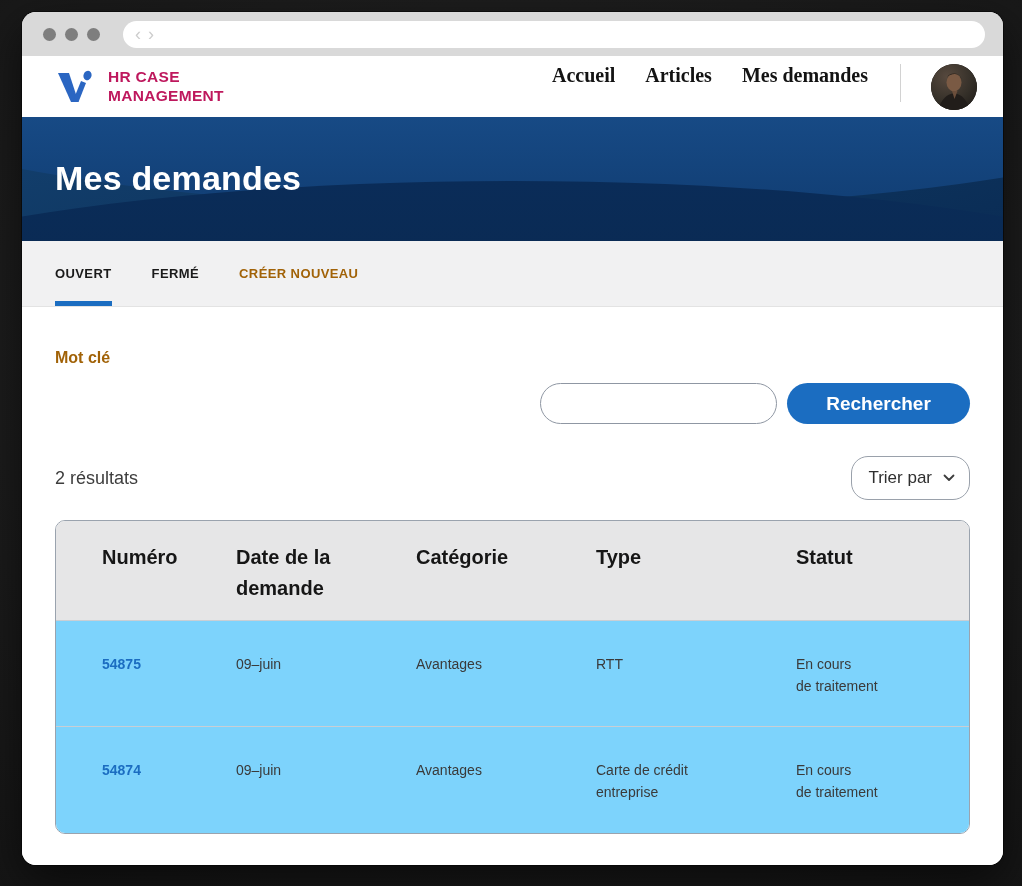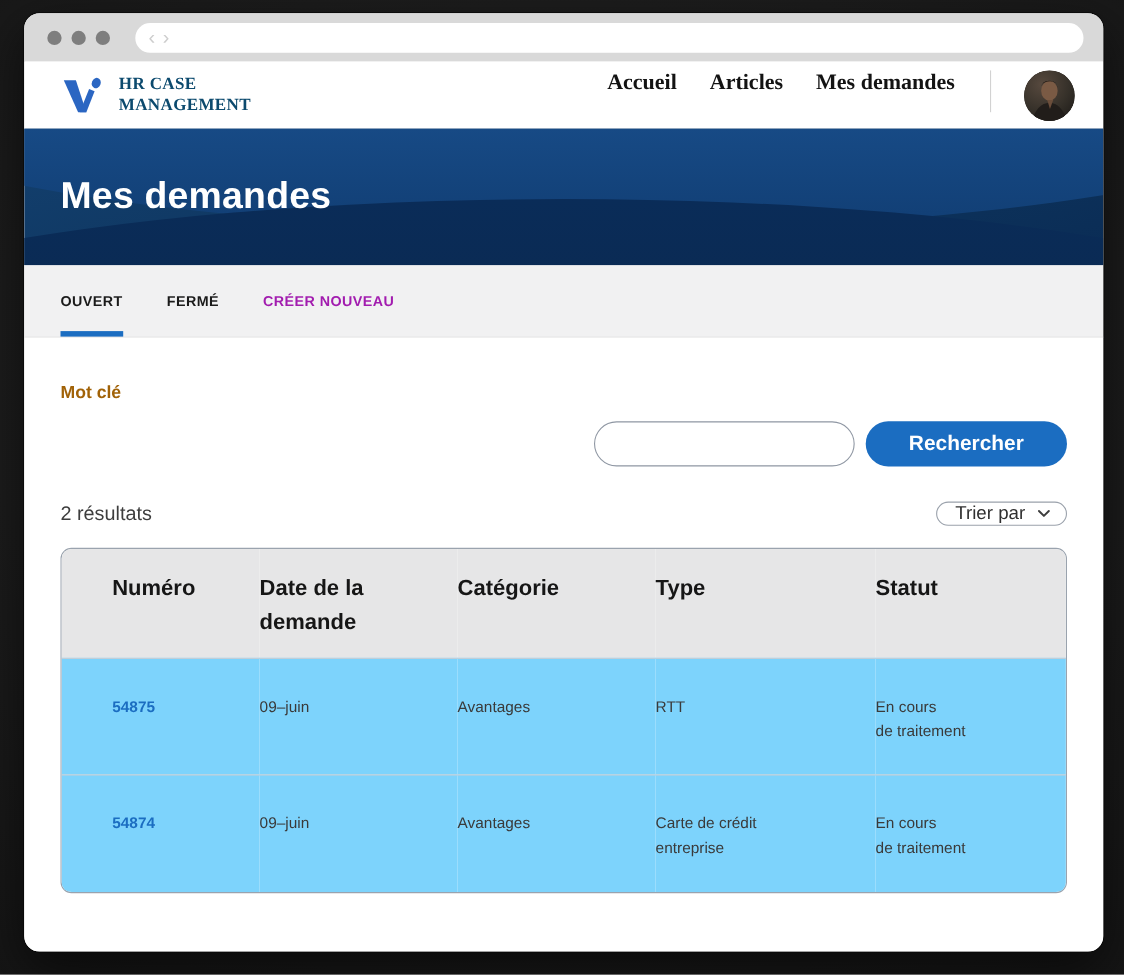--- a/index.html
+++ b/index.html
@@ -32,21 +32,21 @@
   }
   .urlbar .nav-arrow { font-size:18px; color:#cdcdcd; }
 
   
   .site-header {
     height:61px; flex:0 0 61px; background:#fff;
     display:flex; align-items:center; padding:0 26px 0 33px;
   }
   .logo { display:flex; align-items:center; gap:13px; }
   .logo-text {
-    font-size:15.5px; font-weight:700; color:#0c4a6e; letter-spacing:.3px; line-height:1.22;font-family:Liberation Serif, serif;
+    font-size:15.5px; font-weight:700; color:#be185d; letter-spacing:.3px; line-height:1.22;
   }
   .main-nav { margin-left:auto; display:flex; align-items:flex-start; gap:30px;font-family:Liberation Serif, serif; }
   .nav-item { font-size:20px; font-weight:700; color:#131313; cursor:pointer; }
   .nav-divider { width:1px; height:38px; background:#d2d2d2; margin:0 0 0 2px; }
   .avatar {
     width:46px; height:46px; border-radius:50%; overflow:hidden; cursor:pointer;
     background: radial-gradient(circle at 35% 28%, #55493f 0%, #34302c 55%, #1f1c1a 100%);
   }
 
   
@@ -74,21 +74,21 @@
     height:66px; flex:0 0 66px; background:#f1f1f2;
     display:flex; align-items:stretch; gap:40px; padding:0 0 0 33px;
     border-bottom:1px solid #e3e3e3;
   }
   .tab {
     display:flex; align-items:center; font-size:13px; font-weight:700;
     letter-spacing:.4px; color:#1a1a1a; cursor:pointer;
     border-bottom:5px solid transparent; padding-top:5px;
   }
   .tab.active { border-bottom-color:#1b6dc1; }
-  .tab.accent { color:#a21caf; }
+  .tab.accent { color:#a16207; }
 
   
   .content { flex:1; background:#fff; padding:42px 33px 0 33px; }
 
   .keyword-label { font-size:16px; font-weight:700; color:#a16207; margin-bottom:16px; }
 
   .search-row { display:flex; align-items:center; gap:10px;justify-content:flex-end; }
   .keyword-input {
     width:237px; height:41px; border:1.6px solid #8f97a3; border-radius:21px;
     font-size:17px; padding:0 16px; outline:none; color:#222;
@@ -98,21 +98,21 @@
     width:183px; height:41px; border:none; border-radius:21px; background:#1b6dc1;
     color:#fff; font-size:19px; font-weight:700; cursor:pointer;
     font-family:"Liberation Sans", sans-serif;
   }
 
   .results-row {
     margin-top:32px; display:flex; justify-content:space-between; align-items:center;
   }
   .results-count { font-size:18px; color:#3d3d3d; }
   .sort-pill {
-    height:22px; border:1.6px solid #9aa1ab; border-radius:17px; background:#fff;
+    height:44px; border:1.6px solid #9aa1ab; border-radius:17px; background:#fff;
     display:flex; align-items:center; gap:11px; padding:0 14px 0 16px;
     font-size:17px; color:#2f2f2f; cursor:pointer;
   }
 
   
   .case-table-wrap {
     margin-top:20px; border:1.6px solid #9aa3ae; border-radius:10px; overflow:hidden;
   }
   table { width:100%; border-collapse:separate; border-spacing:0; }
   thead th {

